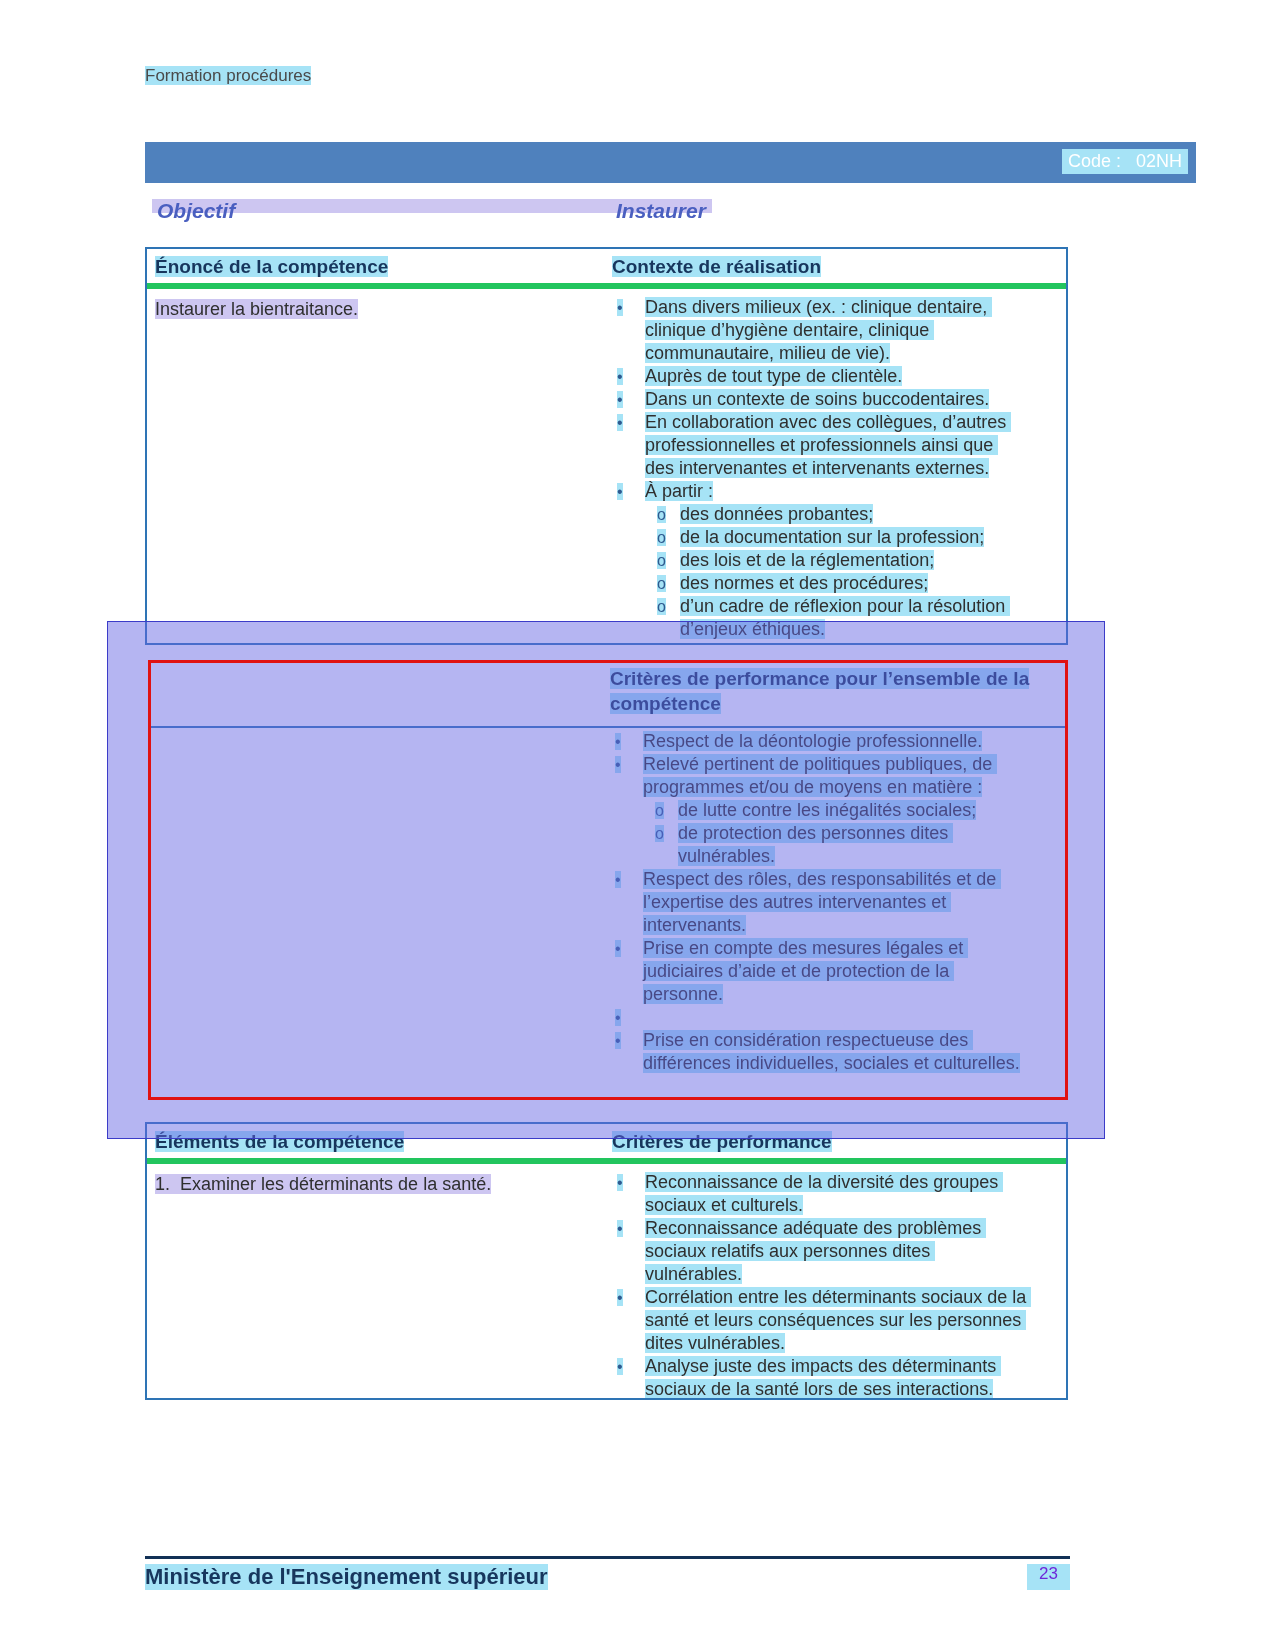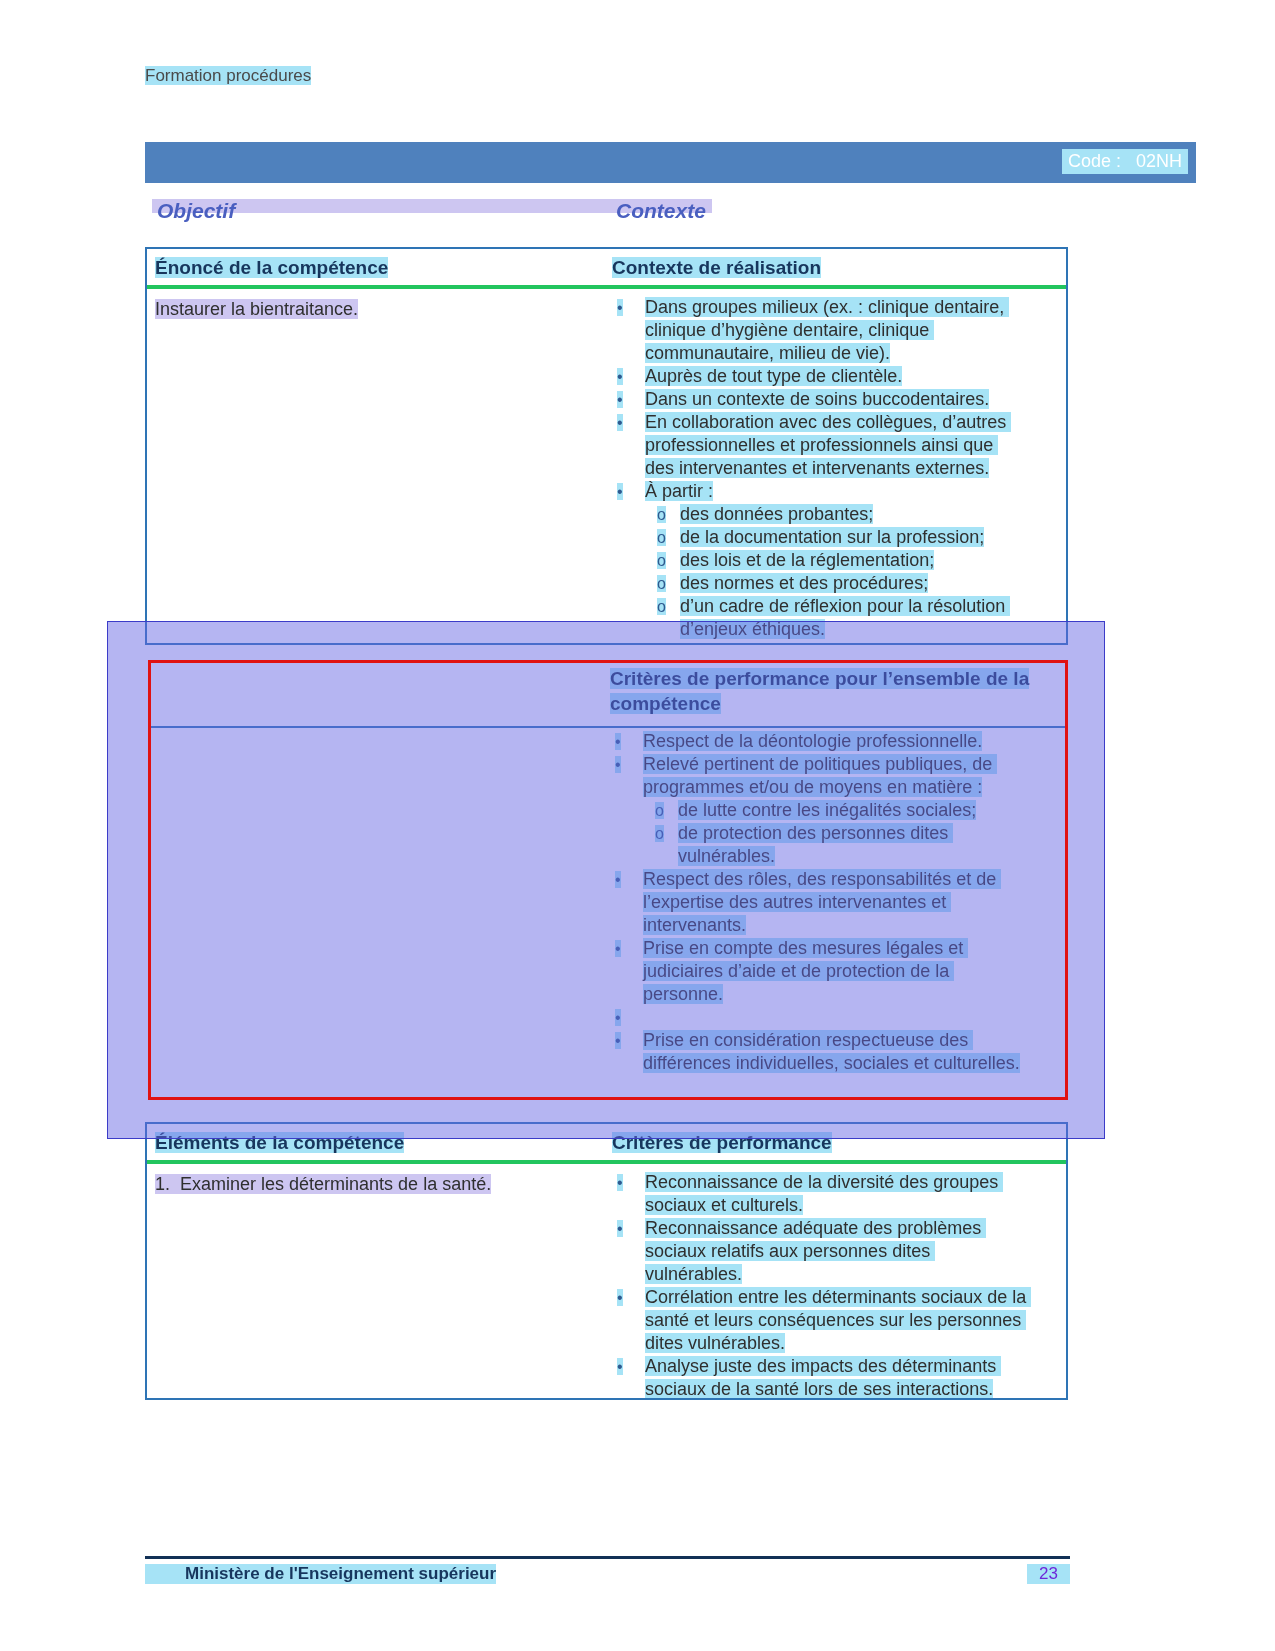--- a/index.html
+++ b/index.html
@@ -18,21 +18,21 @@
 
   #obj-row { position:absolute; left:152px; top:199px; width:560px; height:14px; background:#cdc6f1;
              font-size:21px; font-weight:bold; font-style:italic; color:#4a5fc0; }
   #obj { position:absolute; left:5px; top:0; }
   #std { position:absolute; left:464px; top:0; }
 
   .doc-table { position:absolute; left:145px; width:923px; border:2px solid #2e74b5; overflow:hidden; }
   #table1 { top:247px; height:398px; background:#ffffff; }
   #table3 { top:1122px; height:278px; background:transparent; }
 
-  .t-head { display:flex; align-items:center; height:40px; border-bottom:4px solid #22c55e; }
+  .t-head { display:flex; align-items:center; height:40px; border-bottom:6px solid #22c55e; }
   .h1 { width:465px; padding-left:8px; }
   .h2 { width:452px; }
   .th { font-size:19px; font-weight:bold; color:#17365d; line-height:25px; }
 
   .t-body { display:flex; padding-top:7px; }
   .c1 { width:465px; padding:2px 10px 0 8px; }
   .c2 { width:452px; }
 
   .btext { font-size:18px; line-height:23px; white-space:pre-wrap; }
   .b-item { display:flex; }
@@ -48,39 +48,39 @@
   .mid-inner { margin-left:462px; padding-top:6px; width:444px; }
   .mid-bullets { margin-top:14px; }
 
   #overlay { position:absolute; left:107px; top:621px; width:998px; height:518px;
              background:rgba(100,100,228,0.48); border:1px solid #3c3cc8; z-index:40; pointer-events:none; }
   #red-box { position:absolute; left:148px; top:660px; width:920px; height:440px;
              border:3px solid #e01212; z-index:50; pointer-events:none; }
 
   #footer { position:absolute; left:145px; top:1556px; width:925px; border-top:3px solid #123156;
             padding-top:5px; display:flex; justify-content:space-between; }
-  .foot-left  { font-size:17px; font-weight:bold; color:#17365d;padding-left:40px; }
+  .foot-left  { font-size:22px; font-weight:bold; color:#17365d; }
   .foot-right { font-size:17px; font-weight:normal; color:#6d28d9; padding:0 12px; }
 </style>
 </head>
 <body>
 
 <div id="page">
 
   <div id="top-note">
     <span class="hl">Formation procédures</span>
   </div>
 
   <div id="band">
     <span class="code hl">Code :   02NH</span>
   </div>
 
   <div id="obj-row">
     <span id="obj">Objectif</span>
-    <span id="std">Contexte</span>
+    <span id="std">Instaurer</span>
   </div>
 
   <div id="table1" class="doc-table">
     <div class="t-head">
       <div class="h1">
         <span class="hl th">Énoncé de la compétence</span>
       </div>
       <div class="h2">
         <span class="hl th">Contexte de réalisation</span>
       </div>
@@ -88,21 +88,21 @@
     <div class="t-body">
       <div class="c1">
         <span class="lav btext">Instaurer la bientraitance.</span>
       </div>
       <div class="c2">
         <div class="bullets">
 
             <div class="b-item">
               <span class="b-marker"><span class="hl mk">•</span></span>
               <div class="b-body">
-                <span class="hl btext">Dans groupes milieux (ex. : clinique dentaire, clinique d’hygiène dentaire, clinique communautaire, milieu de vie).</span>
+                <span class="hl btext">Dans divers milieux (ex. : clinique dentaire, clinique d’hygiène dentaire, clinique communautaire, milieu de vie).</span>
                 
               </div>
             </div>
 
             <div class="b-item">
               <span class="b-marker"><span class="hl mk">•</span></span>
               <div class="b-body">
                 <span class="hl btext">Auprès de tout type de clientèle.</span>
                 
               </div>

